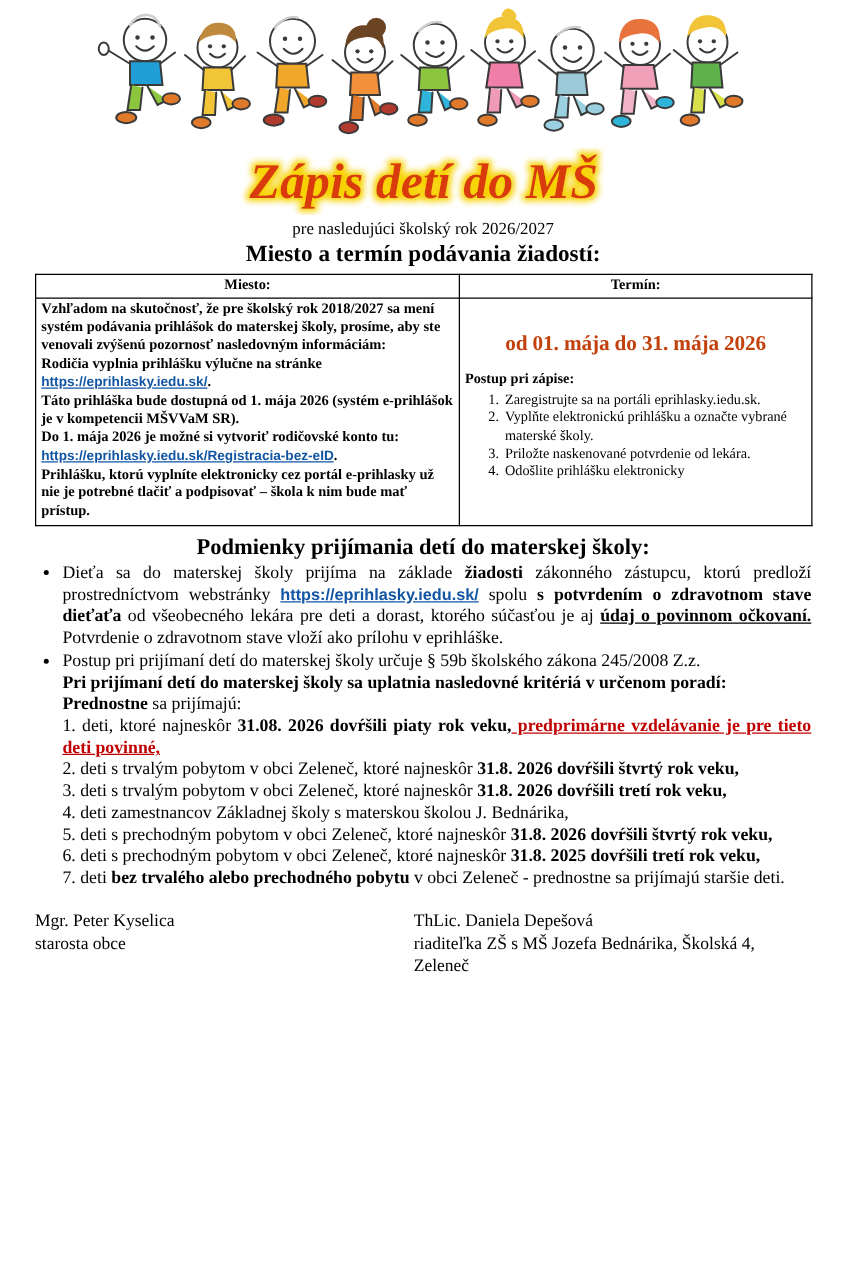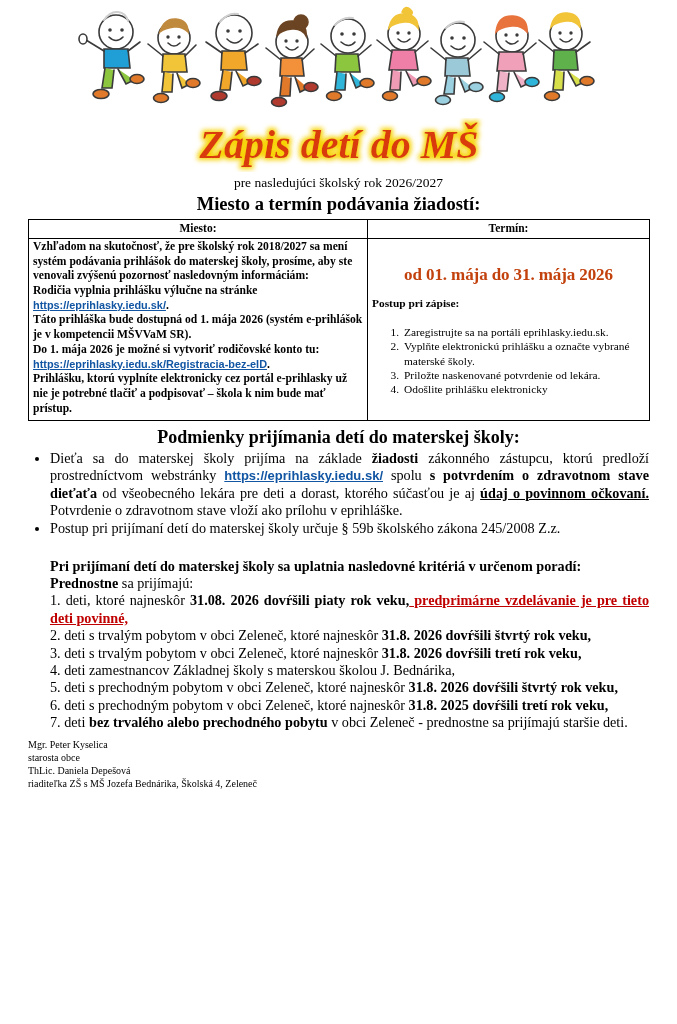--- a/index.html
+++ b/index.html
@@ -116,21 +116,21 @@
     color: #c2410c;
     font-weight: bold;
     font-size: 17px;
     text-align: center;
     margin: 26px 0 12px 0;
     letter-spacing: -0.1px;
   }
   .postup-title {
     font-weight: bold;
     font-size: 11.4px;
-    margin-bottom: 16px;
+    margin-bottom: 4px;
   }
   ol.postup {
     margin: 0;
     padding-left: 30px;
     font-size: 11.4px;
     line-height: 1.26;
   }
   ol.postup li { margin: 0; padding-left: 2px; }
 
   
@@ -168,30 +168,29 @@
     font-weight: bold;
     text-decoration: underline;
   }
 
   .para {
     font-size: 14.2px;
     line-height: 1.225;
     text-align: justify;
     margin: 0;
   }
-  .para.bold { font-weight: bold; margin-top: 20px; }
+  .para.bold { font-weight: bold; }
   .crit { font-size: 14.2px; line-height: 1.225; text-align: justify; margin: 0; }
 
   
   .signs {
     display: flex;
-    margin-top: 6px;
-    font-size: 10px;
+    margin-top: 17px;
+    font-size: 14px;
     line-height: 1.3;
-    flex-direction: column;
   }
   .sign-left  { width: 303px; }
   .sign-right { flex: 1; }
 </style>
 </head>
 <body>
 
 <div class="page">
 
 

